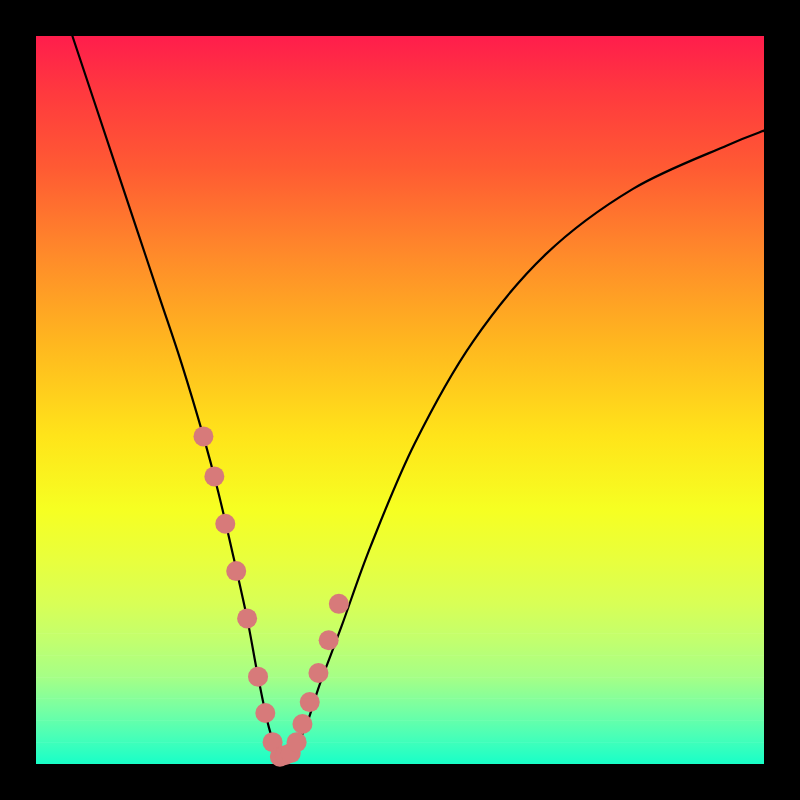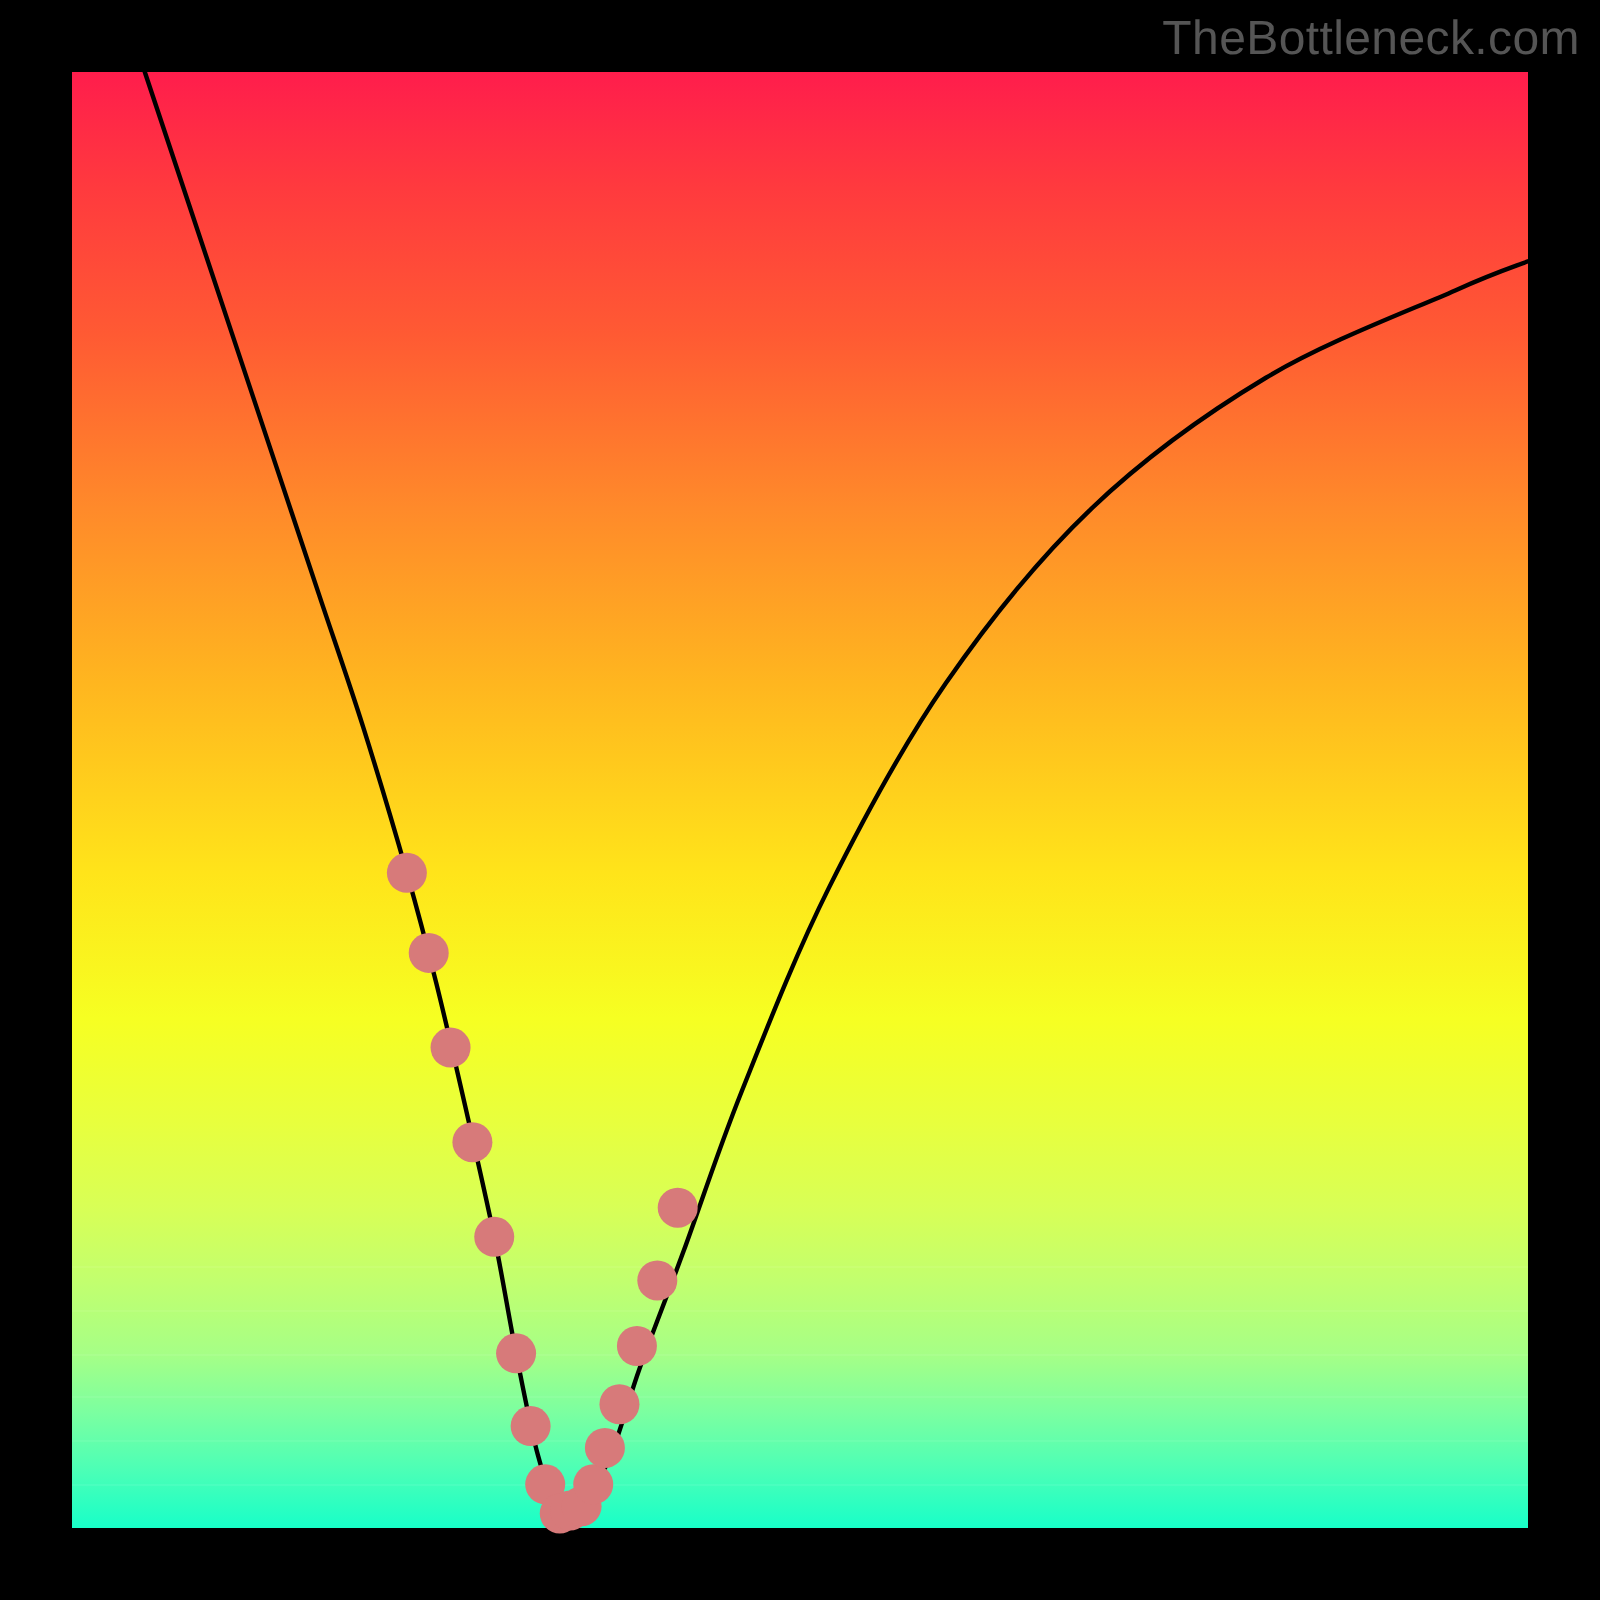--- a/index.html
+++ b/index.html
@@ -116,14 +116,13 @@
           <circle class="marker" cx="260.62" cy="706.16" r="10" fill="#d77a7a"></circle>
           <circle class="marker" cx="266.45" cy="687.96" r="10" fill="#d77a7a"></circle>
           <circle class="marker" cx="273.73" cy="666.12" r="10" fill="#d77a7a"></circle>
           <circle class="marker" cx="282.46" cy="637.00" r="10" fill="#d77a7a"></circle>
           <circle class="marker" cx="292.66" cy="604.24" r="10" fill="#d77a7a"></circle>
           <circle class="marker" cx="302.85" cy="567.84" r="10" fill="#d77a7a"></circle>
         </g>
     </svg>
   </div>
 
-  <div class="watermark">TheBottleneck.com</div>
 </div>
 
 </body></html>

